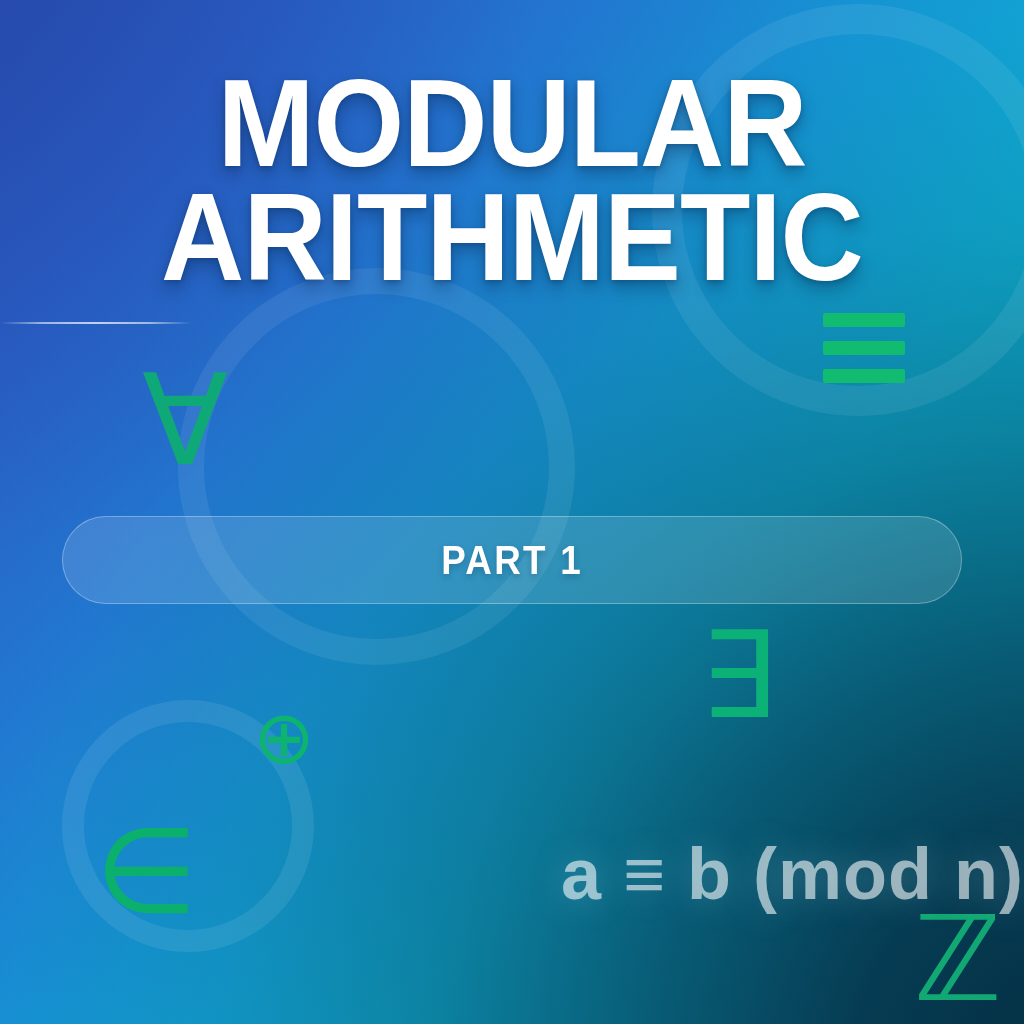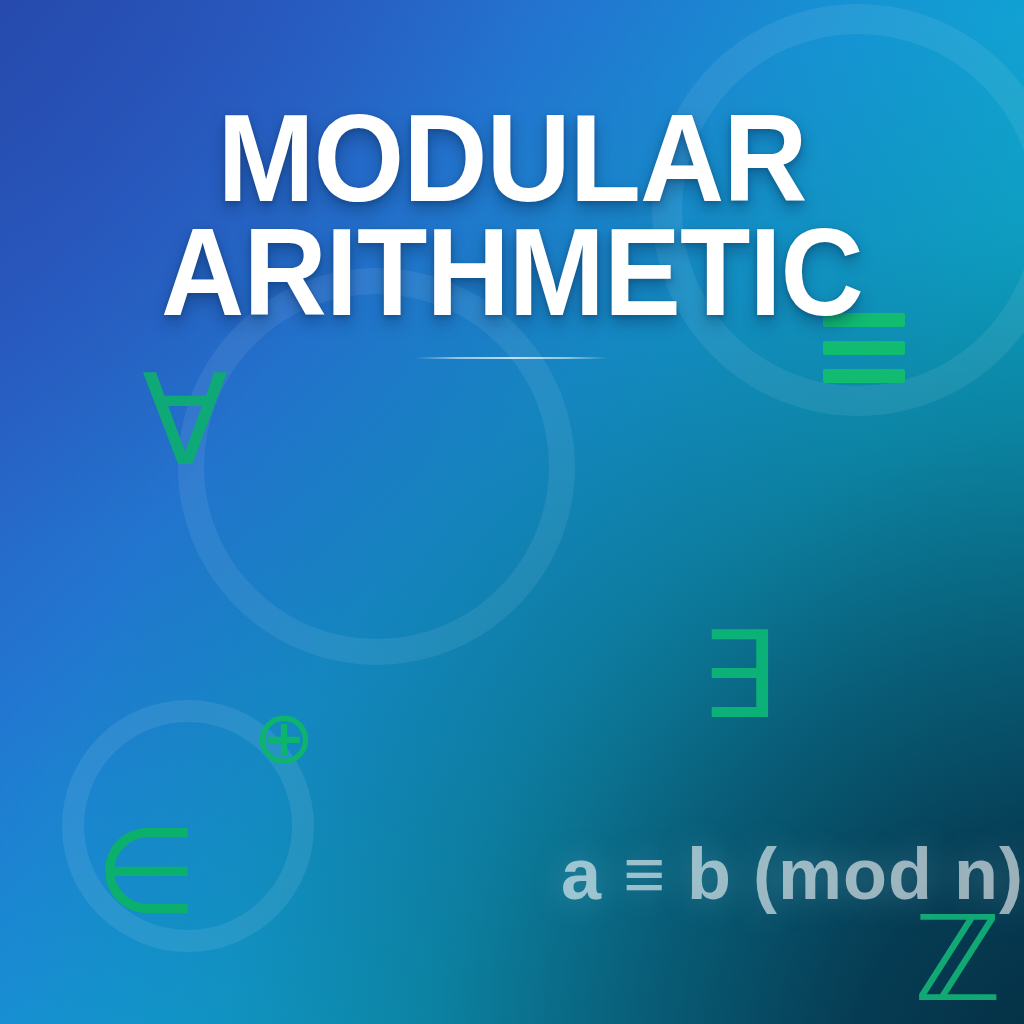--- a/index.html
+++ b/index.html
@@ -94,22 +94,21 @@
     margin-bottom: 14px;
   }
   #glyph-equiv i:last-child { margin-bottom: 0; }
 
   
   #content {
     position: absolute;
     inset: 0;
     display: flex;
     flex-direction: column;
-    align-items: center;
-    margin-top: 35px;
+    align-items: flex-start;
   }
 
   #title-block {
     width: 100%;
     text-align: center;
     margin-top: 66px;
   }
   .title-line {
     display: block;
     color: #ffffff;
@@ -218,16 +217,19 @@
     <div id="title-block">
       <span class="title-line" id="title-line-1">MODULAR</span>
       <span class="title-line" id="title-line-2">ARITHMETIC</span>
     </div>
 
     <div id="divider"></div>
 
 
   </div>
 
+  <div id="part-pill">
+    <span id="part-label">PART 1</span>
+  </div>
 
   <div id="formula">a ≡ b (mod n)</div>
 
 </div>
 
 </body></html>

